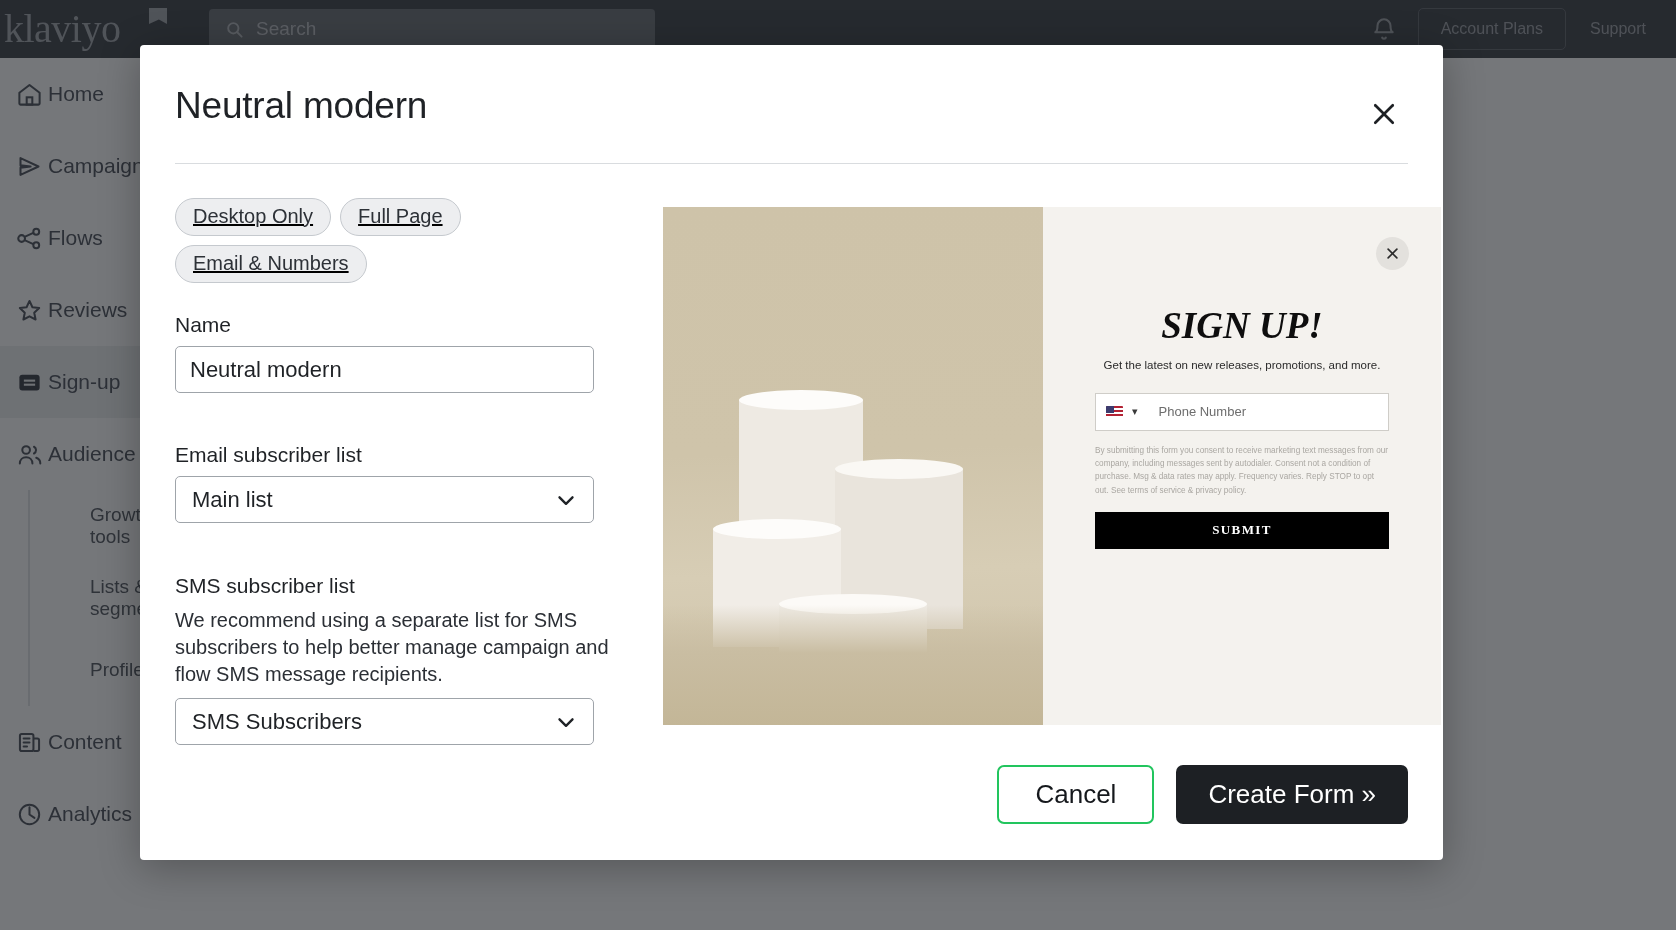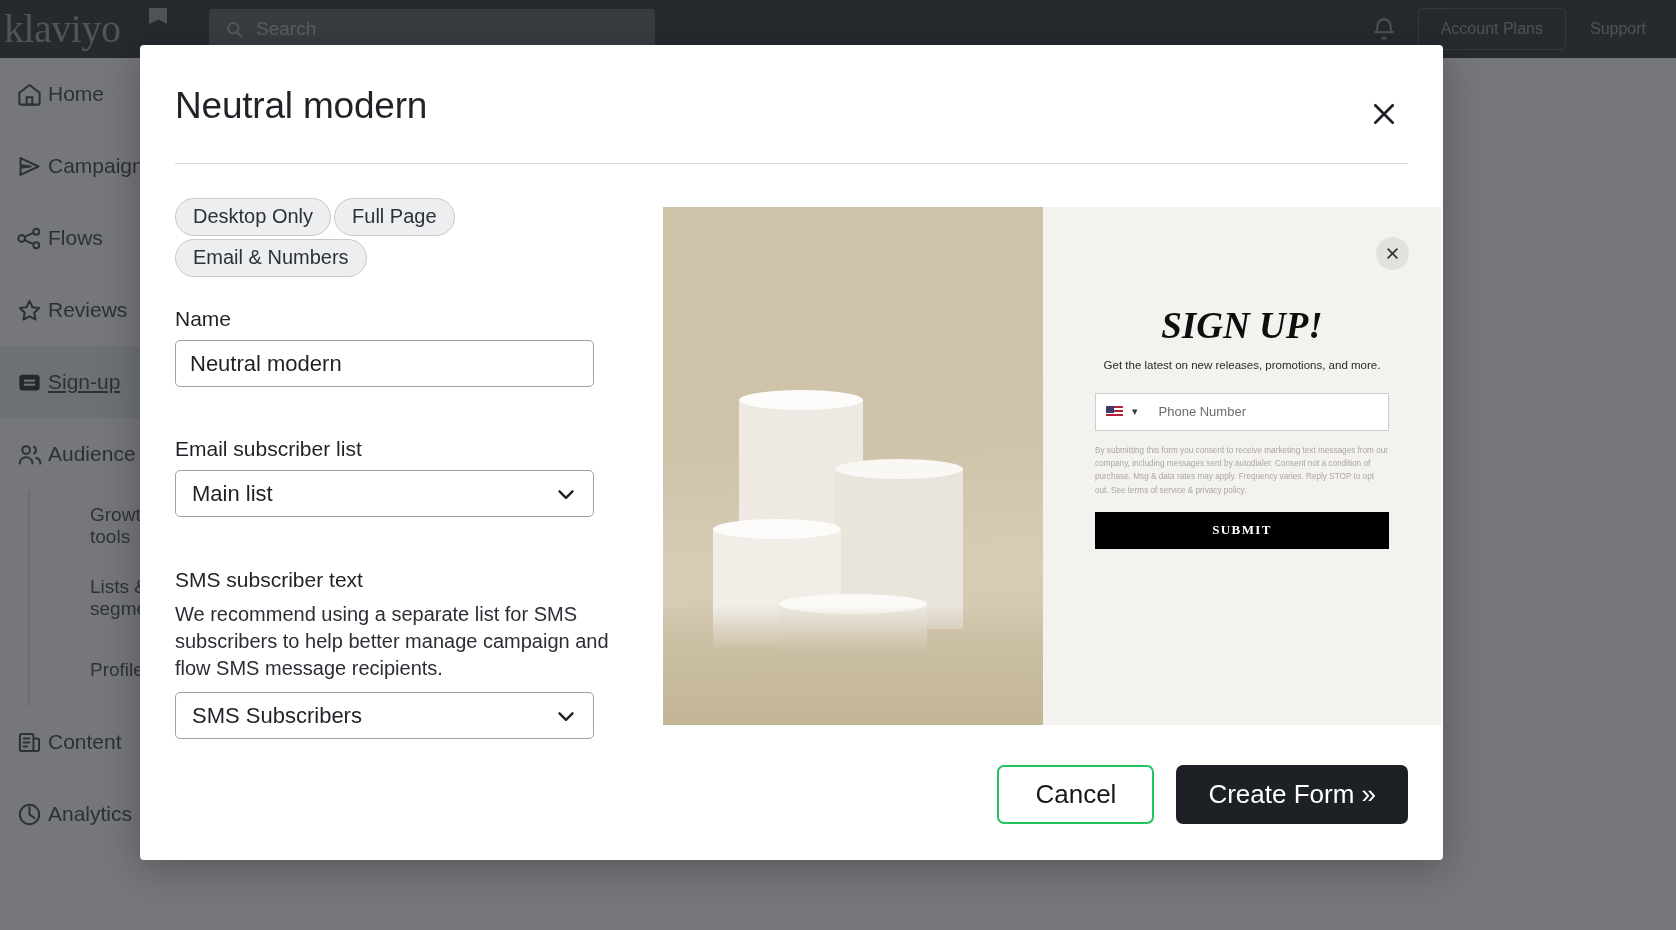--- a/index.html
+++ b/index.html
@@ -59,21 +59,21 @@
   #support-btn { color: #989ca2; font-size: 16px; padding: 11px 12px; }
 
   #sidebar {
     position: absolute; top: 58px; left: 0; width: 182px; bottom: 0;
     background: #ffffff;
   }
   .side-item {
     height: 72px; display: flex; align-items: center; gap: 4px; padding-left: 14px;
     color: #414650; font-size: 21px;
   }
-  .side-item.active { background: #eceef0; text-decoration: underline; }
+  .side-item.active { background: #eceef0; }
   .side-icon { width: 30px; height: 30px; flex: none; display: flex; align-items: center; justify-content: center; }
   .side-sub {
     height: 72px; display: flex; align-items: center; padding-left: 60px;
     color: #474c55; font-size: 19px;
   }
   #sub-group { border-left: 2px solid #dfe2e5; margin-left: 28px; }
 
   
   #scrim {
     position: absolute; inset: 0; background: rgba(32,35,40,.62);
@@ -96,21 +96,21 @@
     margin-left: auto; width: 42px; height: 42px; margin-top: 8px;
     display: flex; align-items: center; justify-content: center;
   }
   #modal-divider { height: 1px; background: #d9dcdf; margin: 28px 35px 0 35px; }
 
   #modal-body {
     flex: 1; display: flex; padding: 34px 35px 0 35px; gap: 36px;
   }
   #form-col { width: 452px; flex: none; }
 
-  #tag-row { display: flex; flex-wrap: wrap; gap: 3px; margin-bottom: 30px; max-width: 300px; }
+  #tag-row { display: flex; flex-wrap: wrap; gap: 9px; margin-bottom: 30px; max-width: 300px; text-decoration: underline; }
   .tag {
     background: #edeef0; border: 1px solid #c5c9ce; border-radius: 20px;
     padding: 6px 17px 7px; font-size: 20px; color: #2d3137; line-height: 1.15;
   }
 
   .field { margin-bottom: 0; }
   .field-label { font-size: 21px; color: #1f2226; margin-bottom: 9px; display: block; }
   .field-help { font-size: 20px; color: #2b2f35; line-height: 1.34; margin-bottom: 11px; }
   .text-input, .select-box {
     width: 419px; height: 47px; border: 1px solid #9fa4aa; border-radius: 5px;
@@ -378,21 +378,21 @@
           <span>Main list</span>
           <svg width="26" height="26" viewBox="0 0 24 24" fill="none" stroke="#1f2226" stroke-width="2.2">
             <path d="M6 9.5 12 15.5 18 9.5" stroke-linecap="round" stroke-linejoin="round"></path>
           </svg>
         </div>
       </div>
 
       <div class="gap-b"></div>
 
       <div class="field">
-        <label class="field-label">SMS subscriber text</label>
+        <label class="field-label">SMS subscriber list</label>
         <p class="field-help">We recommend using a separate list for SMS subscribers to help better manage campaign and flow SMS message recipients.</p>
         <div class="select-box">
           <span>SMS Subscribers</span>
           <svg width="26" height="26" viewBox="0 0 24 24" fill="none" stroke="#1f2226" stroke-width="2.2">
             <path d="M6 9.5 12 15.5 18 9.5" stroke-linecap="round" stroke-linejoin="round"></path>
           </svg>
         </div>
       </div>
     </div>
 

